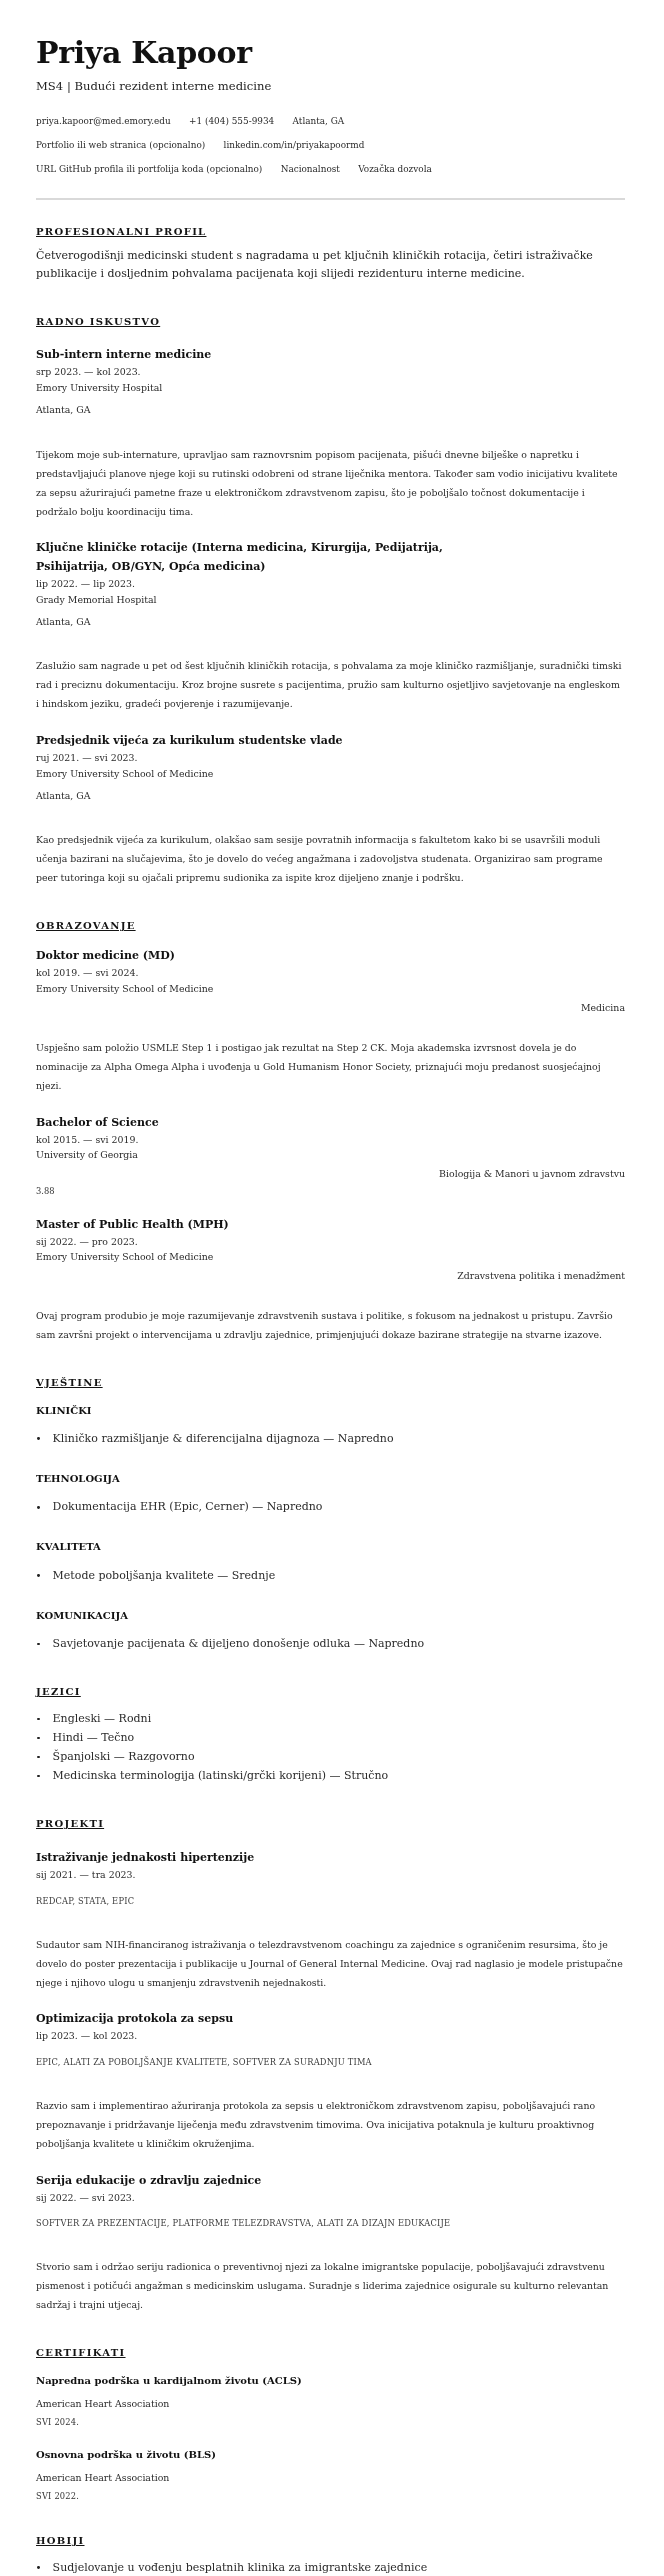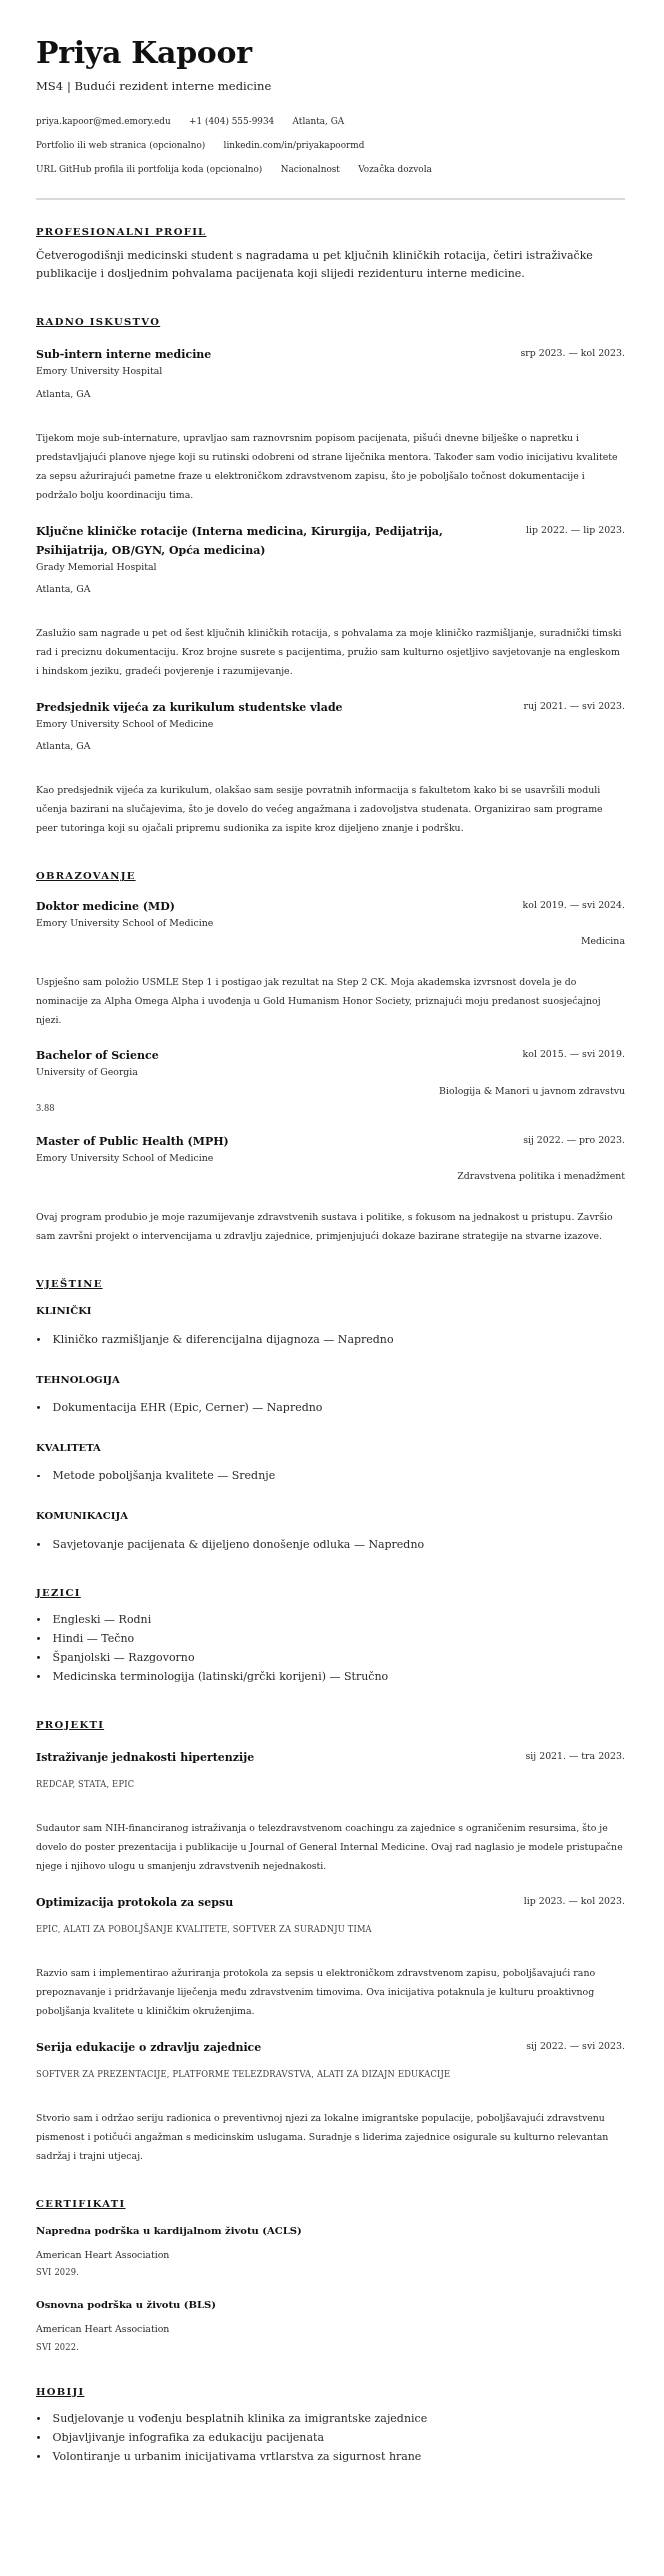--- a/index.html
+++ b/index.html
@@ -17,21 +17,21 @@
   .contact-row span { margin-right: 15.5px; }
   .first-contact { margin-top: 21px; }
   .divider { height: 2.2px; background: #d9d9d9; margin-top: 23px; width: 589px; }
 
   .section-title { font-size: 10px; font-weight: bold; letter-spacing: 1.3px; text-transform: uppercase; color: #141414; line-height: 12px; text-decoration: underline; }
   .profile-section { margin-top: 25.5px; }
   .profile-text { font-size: 11px; line-height: 18px; color: #1f1f1f; margin-top: 8.9px; width: 589px; }
 
   .section { margin-top: 33px; }
   .entry { margin-top: 17.7px; width: 589px; }
-  .entry-head { display: flex; justify-content: space-between; align-items: flex-start; }
+  .entry-head { display: flex; justify-content: space-between; align-items: flex-start; flex-direction: column; }
   .entry-title { font-size: 11px; font-weight: bold; line-height: 19px; color: #111; max-width: 454px; }
   .entry-date { font-size: 9.4px; color: #2a2a2a; line-height: 16.6px; white-space: nowrap; padding-top: 0px; }
   .entry-org { font-size: 9.4px; line-height: 13.3px; color: #2a2a2a; }
   .entry-loc { font-size: 9.4px; line-height: 13.3px; color: #2a2a2a; margin-top: 8.9px; }
   .entry-field { font-size: 9.4px; line-height: 13.3px; color: #2a2a2a; margin-top: 5.5px; text-align: right; }
   .entry-gpa { font-size: 8.3px; line-height: 12px; color: #333; margin-top: 4.4px; }
   .entry-desc { font-size: 9.4px; line-height: 19px; color: #2a2a2a; margin-top: 28px; }
   .entry-desc.tight { margin-top: 24px; }
   .edu-first { margin-top: 14.4px; }
 
@@ -213,21 +213,21 @@
       <p class="entry-desc">Stvorio sam i održao seriju radionica o preventivnoj njezi za lokalne imigrantske populacije, poboljšavajući zdravstvenu pismenost i potičući angažman s medicinskim uslugama. Suradnje s liderima zajednice osigurale su kulturno relevantan sadržaj i trajni utjecaj.</p>
     </div>
   </section>
 
   <section class="section">
     <h2 class="section-title">CERTIFIKATI</h2>
 
     <div class="cert">
       <div class="cert-title">Napredna podrška u kardijalnom životu (ACLS)</div>
       <div class="cert-issuer">American Heart Association</div>
-      <div class="cert-date">SVI 2029.</div>
+      <div class="cert-date">SVI 2024.</div>
     </div>
 
     <div class="cert">
       <div class="cert-title">Osnovna podrška u životu (BLS)</div>
       <div class="cert-issuer">American Heart Association</div>
       <div class="cert-date">SVI 2022.</div>
     </div>
   </section>
 
   <section class="section">

